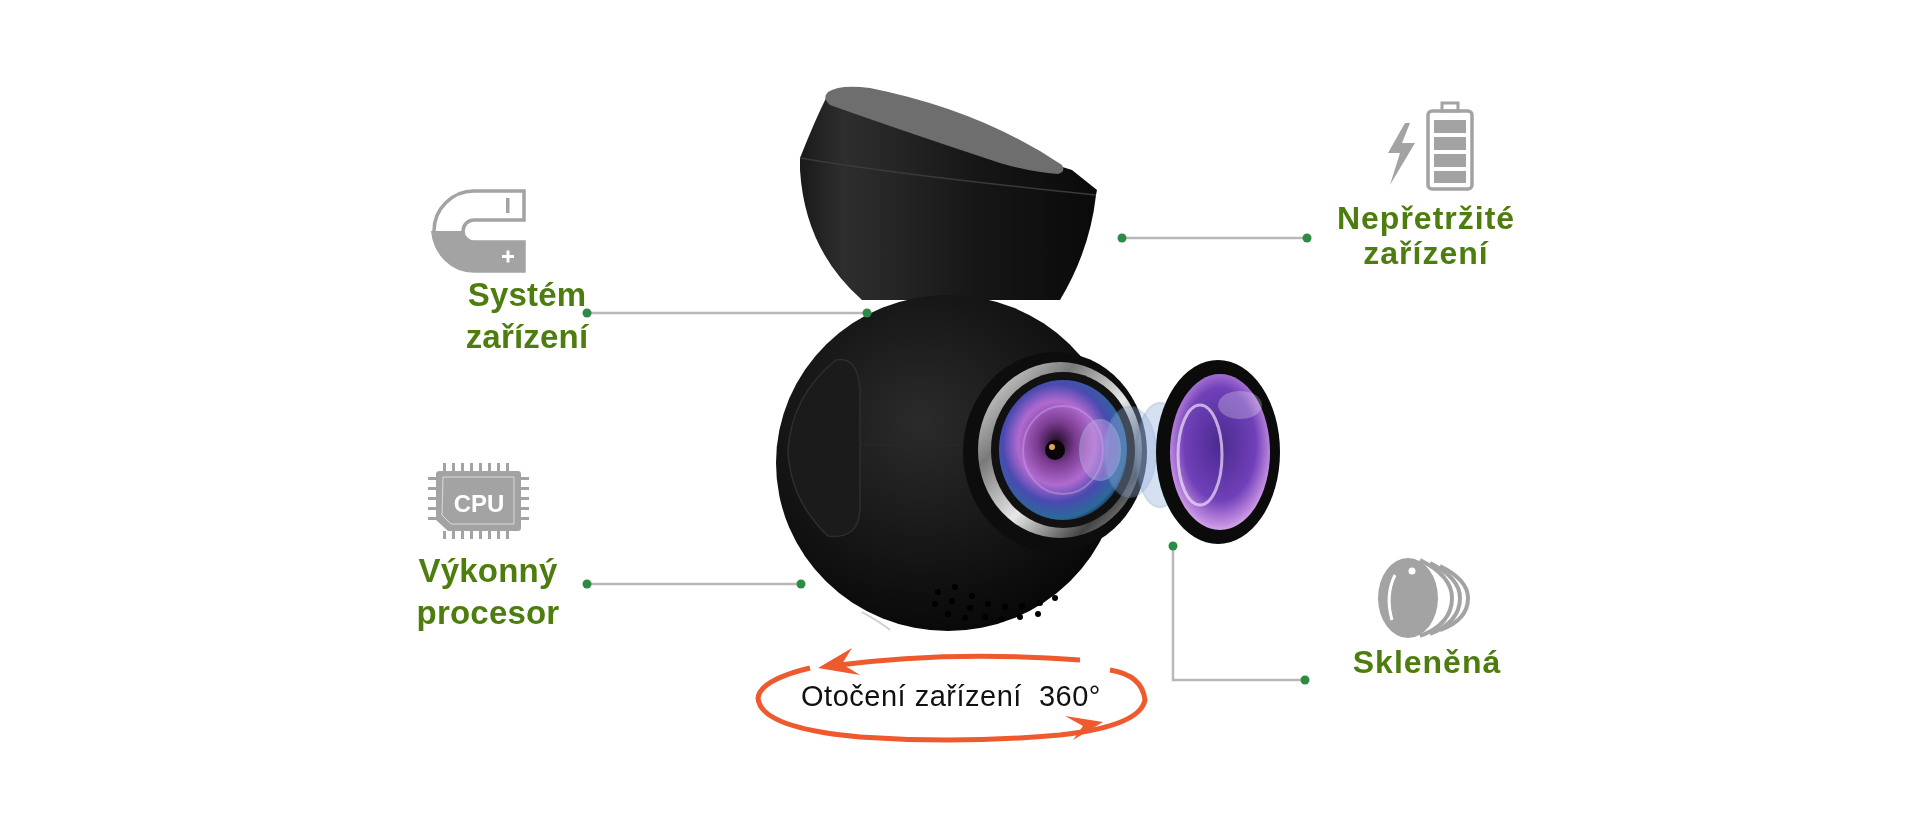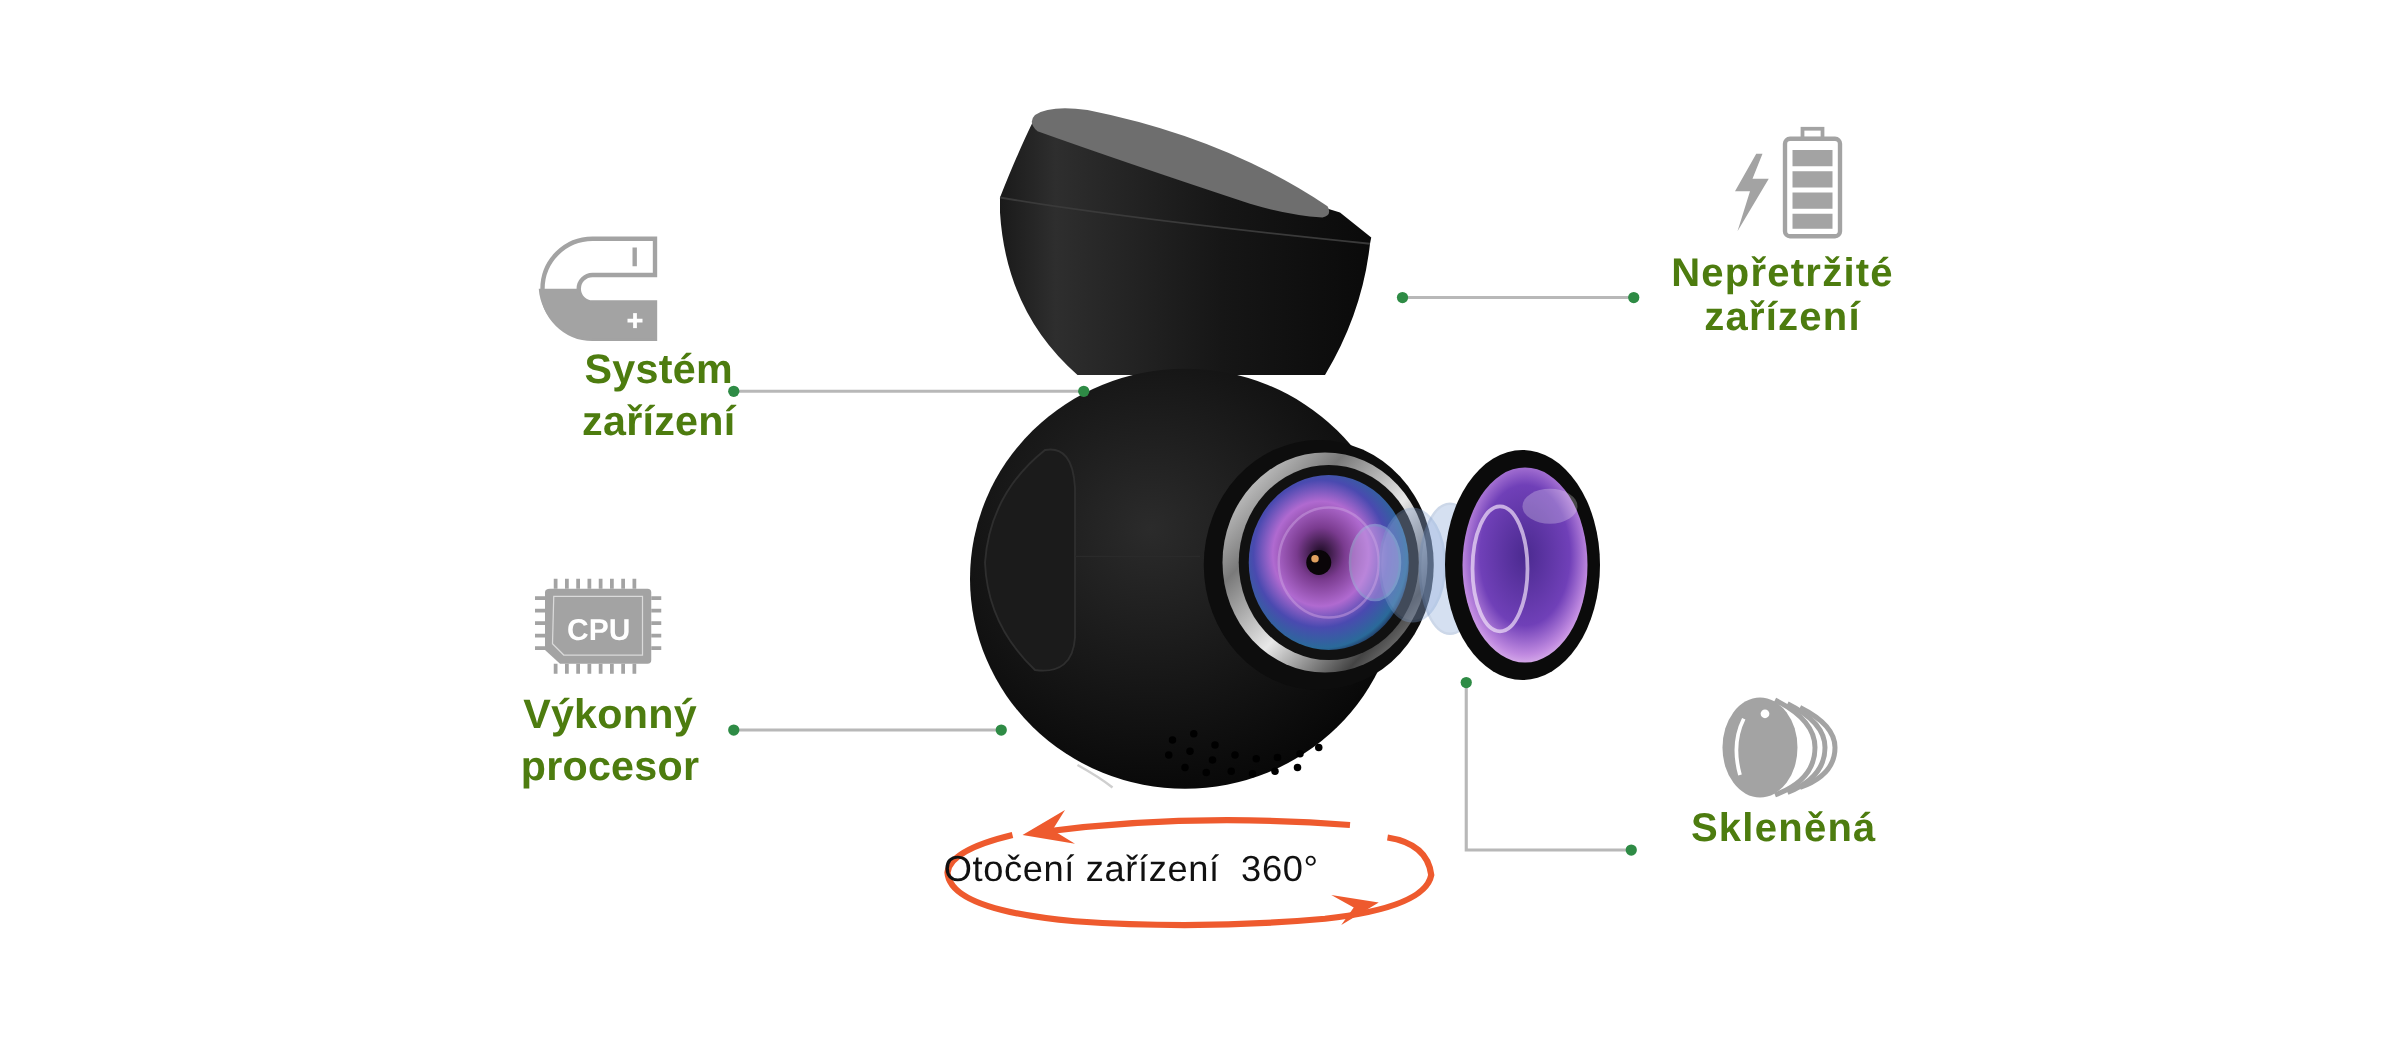--- a/index.html
+++ b/index.html
@@ -2,21 +2,21 @@
 <html><head>
 <meta charset="utf-8">
 <style>
   html, body { margin: 0; padding: 0; background: #ffffff; }
   body { width: 1920px; height: 840px; position: relative; overflow: hidden;
          font-family: "Liberation Sans", "DejaVu Sans", sans-serif; }
   .label { position: absolute; text-align: center; color: #4d7c0f; }
   .label.left { font-weight: 700; font-size: 33px; line-height: 42px; letter-spacing: 0.2px; }
   .label.right { font-weight: 700; font-size: 32px; line-height: 35px; letter-spacing: 1px; }
   .label span { display: block; white-space: nowrap; }
-  .rot-text { position: absolute; left: 755px; top: 680px; width: 392px; 
+  .rot-text { position: absolute; left: 755px; top: 680px; width: 392px; text-align: center;
               font-size: 29px; color: #111; letter-spacing: 0.5px; white-space: pre; }
   svg { position: absolute; left: 0; top: 0; }
 </style>
 </head>
 <body>
 
 <svg width="1920" height="840" viewBox="0 0 1920 840">
   <defs>
     <radialGradient id="ballGrad" cx="0.42" cy="0.38" r="0.7">
       <stop offset="0" stop-color="#2b2b2b"></stop>

